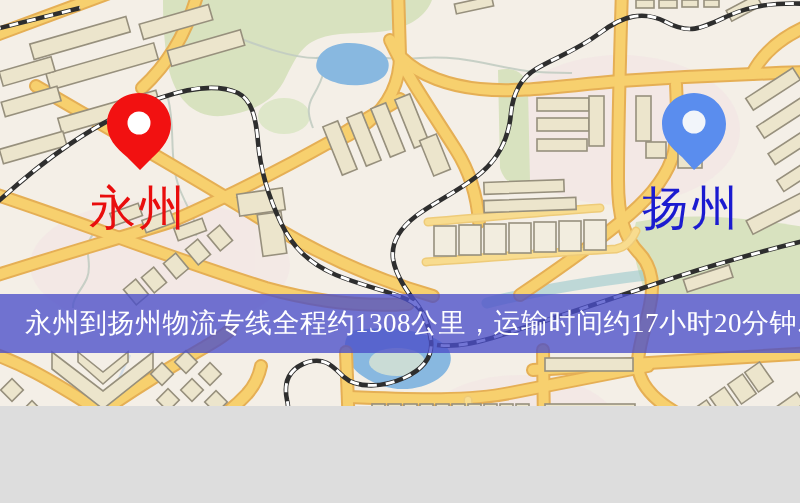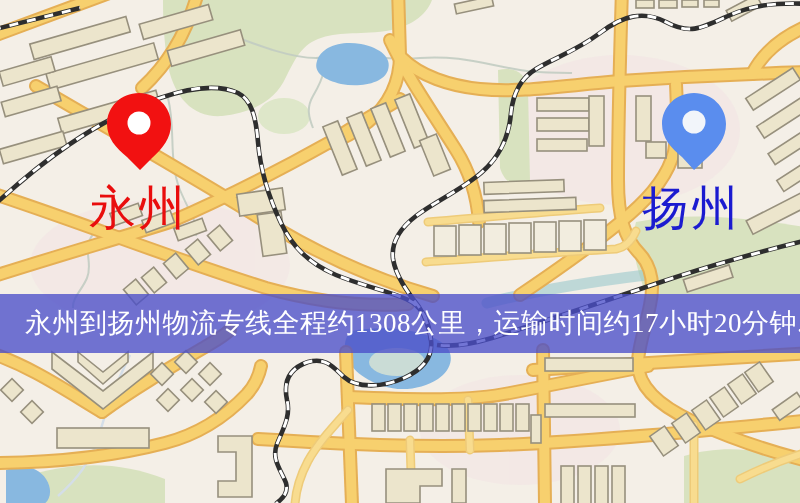--- a/index.html
+++ b/index.html
@@ -1,16 +1,16 @@
 <!DOCTYPE html>
 <html><head>
 <meta charset="utf-8">
 <style>
   html,body{margin:0;padding:0;background:#ddd;}
-  .stage{position:relative;width:800px;height:503px;overflow:hidden;
+  .stage{position:relative;width:800px;height:406px;overflow:hidden;
          font-family:"Liberation Serif","DejaVu Serif",serif;}
   .stage svg{position:absolute;left:0;top:0;display:block;}
   
   .rcase{fill:none;stroke-width:14;stroke-linecap:round;stroke-linejoin:round;}
   .rfill{fill:none;stroke-width:10;stroke-linecap:round;stroke-linejoin:round;}
   .mcase{fill:none;stroke-width:9;stroke-linecap:round;stroke-linejoin:round;}
   .mfill{fill:none;stroke-width:6;stroke-linecap:round;stroke-linejoin:round;}
   .rwbase{fill:none;stroke-width:4.6;}
   .rwdash{fill:none;stroke:#ffffff;stroke-width:2.9;stroke-dasharray:9 9;}
   .stream{fill:none;stroke:#c2ccc2;stroke-width:2;opacity:.9;}

